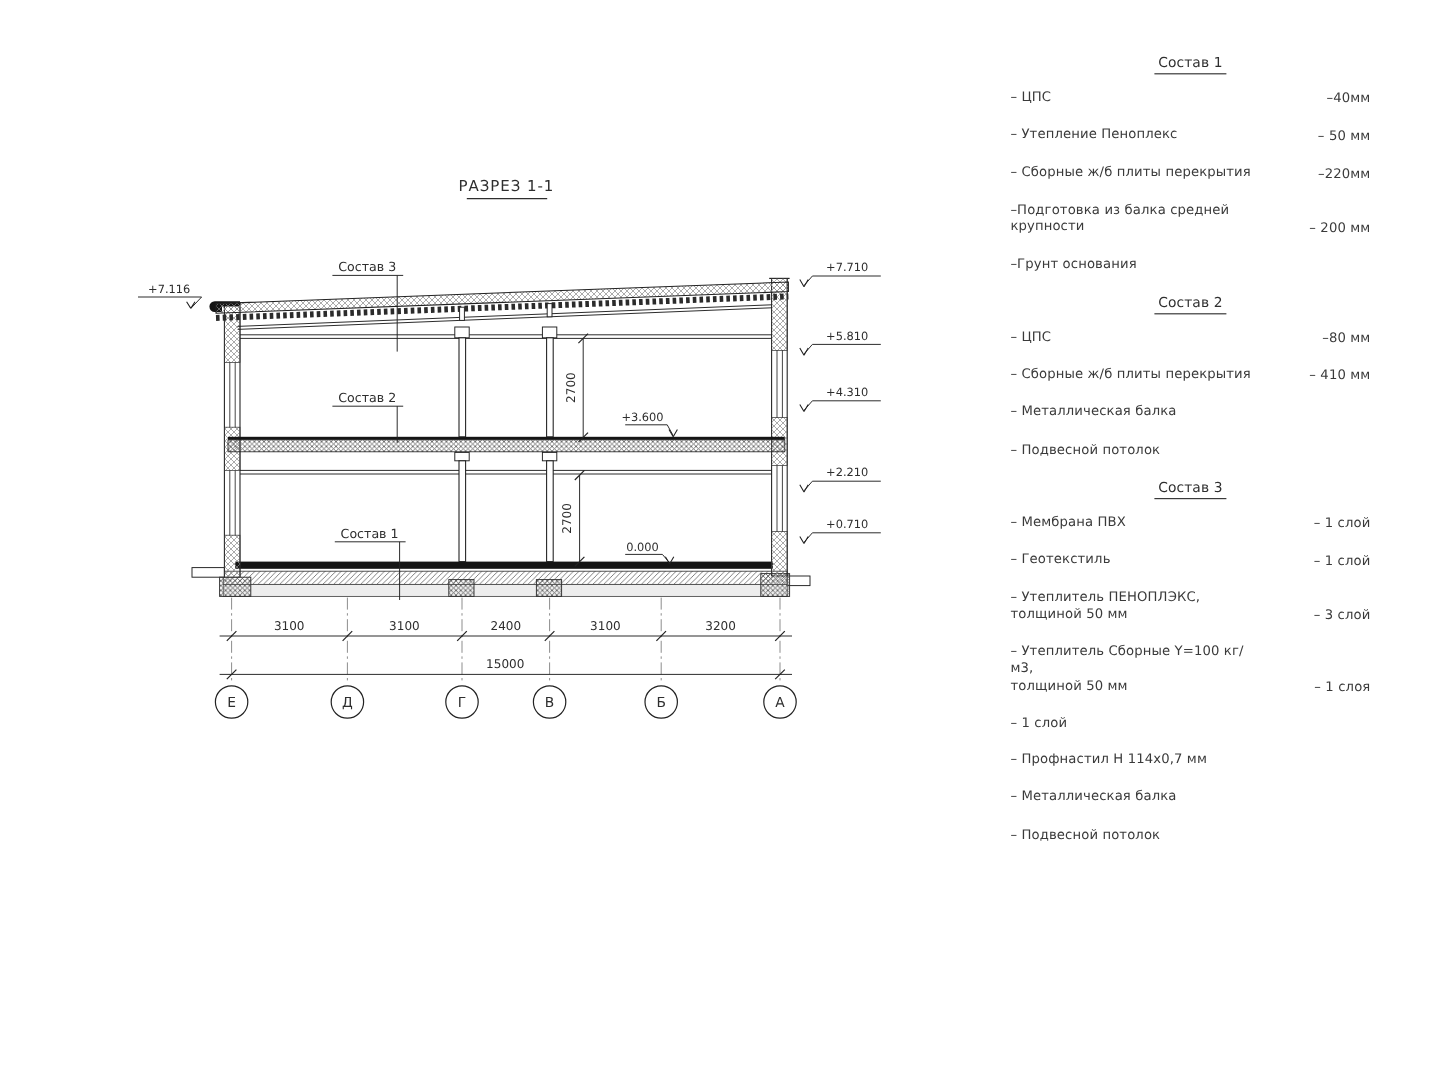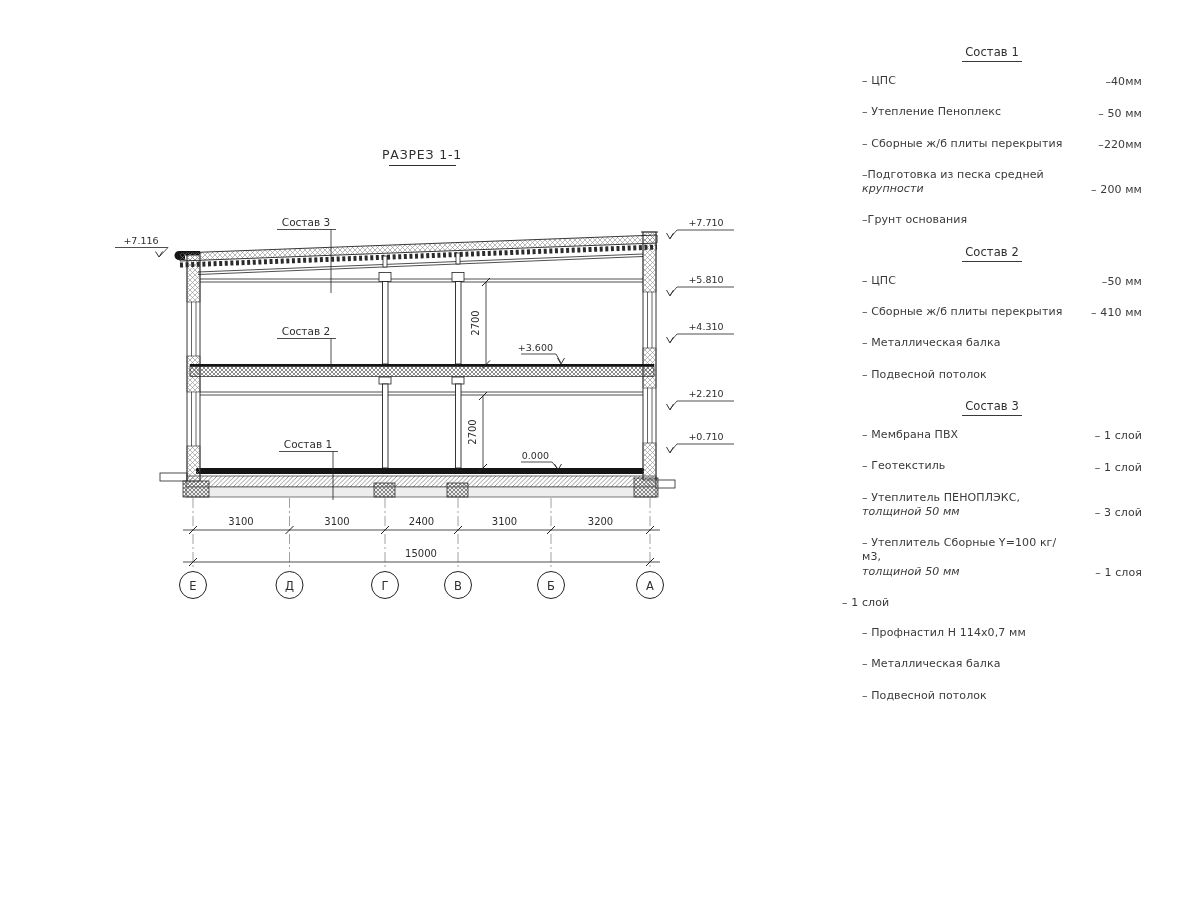--- a/index.html
+++ b/index.html
@@ -6,22 +6,22 @@
   body{width:1200px;height:900px;position:relative;overflow:hidden;
        font-family:"DejaVu Sans",sans-serif;color:#333;}
   .canvas{position:absolute;left:0;top:0;width:1200px;height:900px;background:#fff;}
   svg text{font-family:"DejaVu Sans",sans-serif;fill:#2e2e2e;}
   .spec-panel{position:absolute;left:842px;top:45px;width:300px;font-size:11px;color:#3a3a3a;
               letter-spacing:.1px;}
   .spec-header{text-align:center;font-size:11.5px;margin:16px 0 15px 0;color:#2e2e2e;}
   .spec-panel .spec-header:first-child{margin-top:0;}
   .spec-header span{border-bottom:1px solid #3a3a3a;padding:0 3px 2px 3px;}
   .spec-row{display:flex;justify-content:space-between;align-items:flex-end;margin-bottom:17px;}
-  .spec-label{width:205px;line-height:1.3;margin-left:20px;}
-  .spec-label .l2{display:block;font-style:italic;}
+  .spec-label{width:205px;line-height:1.3;}
+  .spec-label .l2{display:block;}
   .spec-label .l2:empty{display:none;}
   .spec-value{white-space:nowrap;text-align:center;}
 </style>
 </head>
 <body>
 
 <div class="canvas">
 
 <svg width="820" height="660" viewBox="0 0 820 660">
   <defs>
@@ -253,32 +253,32 @@
   </div>
   <div class="spec-row">
     <div class="spec-label"><span class="l1">– Утепление Пеноплекс</span></div>
     <div class="spec-value">– 50 мм</div>
   </div>
   <div class="spec-row">
     <div class="spec-label"><span class="l1">– Сборные ж/б плиты перекрытия</span></div>
     <div class="spec-value">–220мм</div>
   </div>
   <div class="spec-row">
-    <div class="spec-label"><span class="l1">–Подготовка из песка средней</span><span class="l2">крупности</span></div>
+    <div class="spec-label"><span class="l1">–Подготовка из балка средней</span><span class="l2">крупности</span></div>
     <div class="spec-value">– 200 мм</div>
   </div>
   <div class="spec-row">
     <div class="spec-label"><span class="l1">–Грунт основания</span></div>
     <div class="spec-value"></div>
   </div>
 
   <div class="spec-header"><span>Состав 2</span></div>
   <div class="spec-row">
     <div class="spec-label"><span class="l1">– ЦПС</span></div>
-    <div class="spec-value">–50 мм</div>
+    <div class="spec-value">–80 мм</div>
   </div>
   <div class="spec-row">
     <div class="spec-label"><span class="l1">– Сборные ж/б плиты перекрытия</span></div>
     <div class="spec-value">– 410 мм</div>
   </div>
   <div class="spec-row">
     <div class="spec-label"><span class="l1">– Металлическая балка</span></div>
     <div class="spec-value"></div>
   </div>
   <div class="spec-row">

